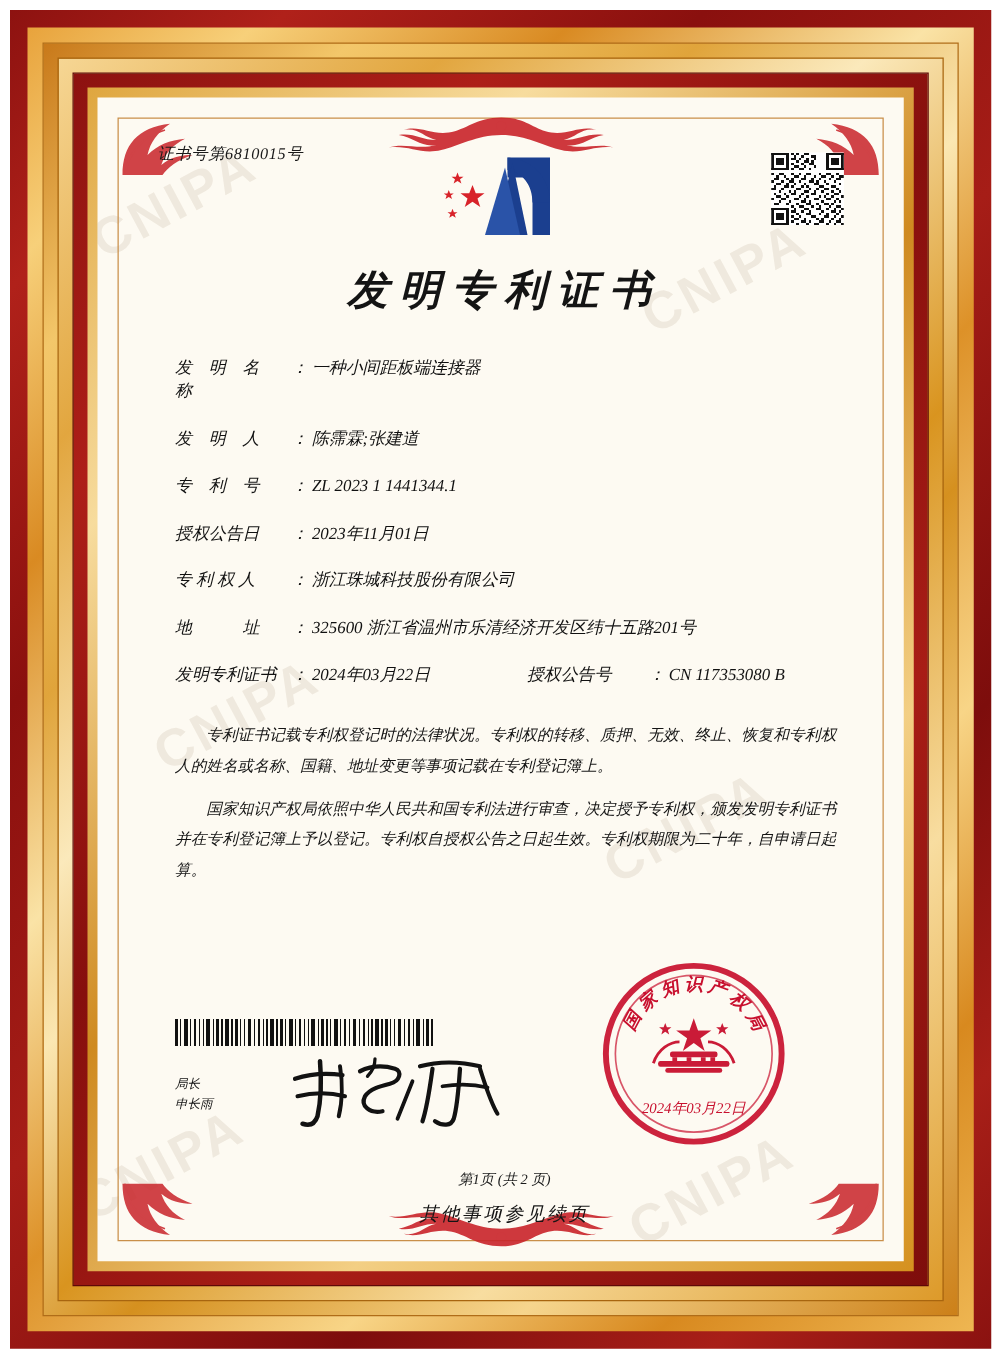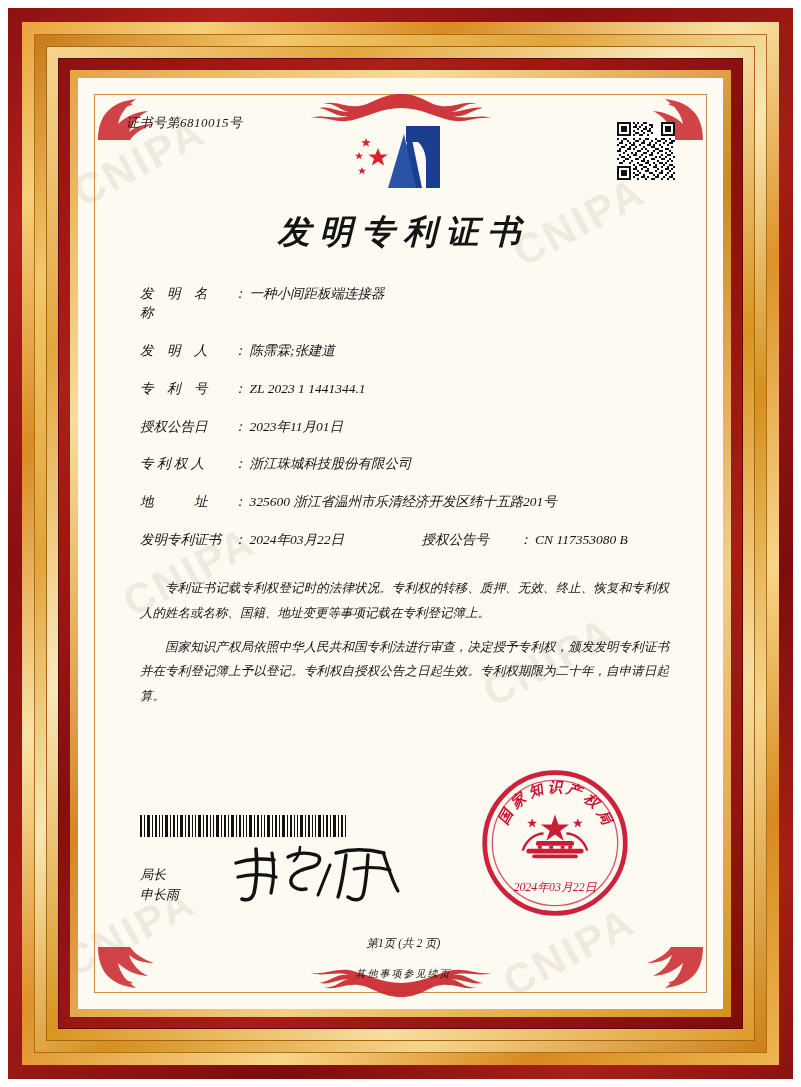--- a/index.html
+++ b/index.html
@@ -224,22 +224,22 @@
     left: 22px;
     bottom: 148px;
     width: 208px;
     height: 22px;
   }
   .barcode svg { width: 100%; height: 100%; display: block; }
 
   .signature-block {
     position: absolute;
     left: 22px;
-    bottom: 80px;
-    font-size: 13px;
+    bottom: 94px;
+    font-size: 10px;
     color: #111;
     line-height: 1.55;
   }
 
   .handwriting {
     position: absolute;
     left: 108px;
     bottom: 80px;
     width: 200px;
     height: 62px;
@@ -262,21 +262,21 @@
     bottom: 34px;
     text-align: center;
     font-size: 11.5px;
     color: #1a1a1a;
   }
   .footer-note {
     position: absolute;
     left: 0; right: 0;
     bottom: 4px;
     text-align: center;
-    font-size: 10px;
+    font-size: 15px;
     color: #141414;
     letter-spacing: 2px;
   }
 </style>
 </head>
 <body>
 
 <div class="page">
 
   <div class="frame-outer"></div>

